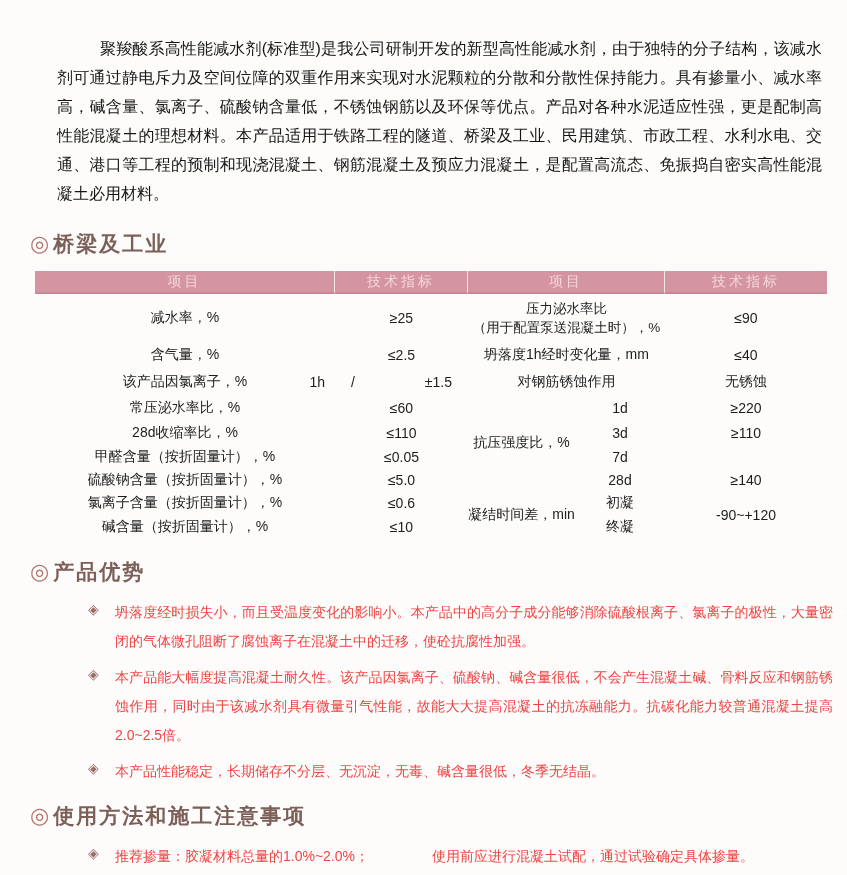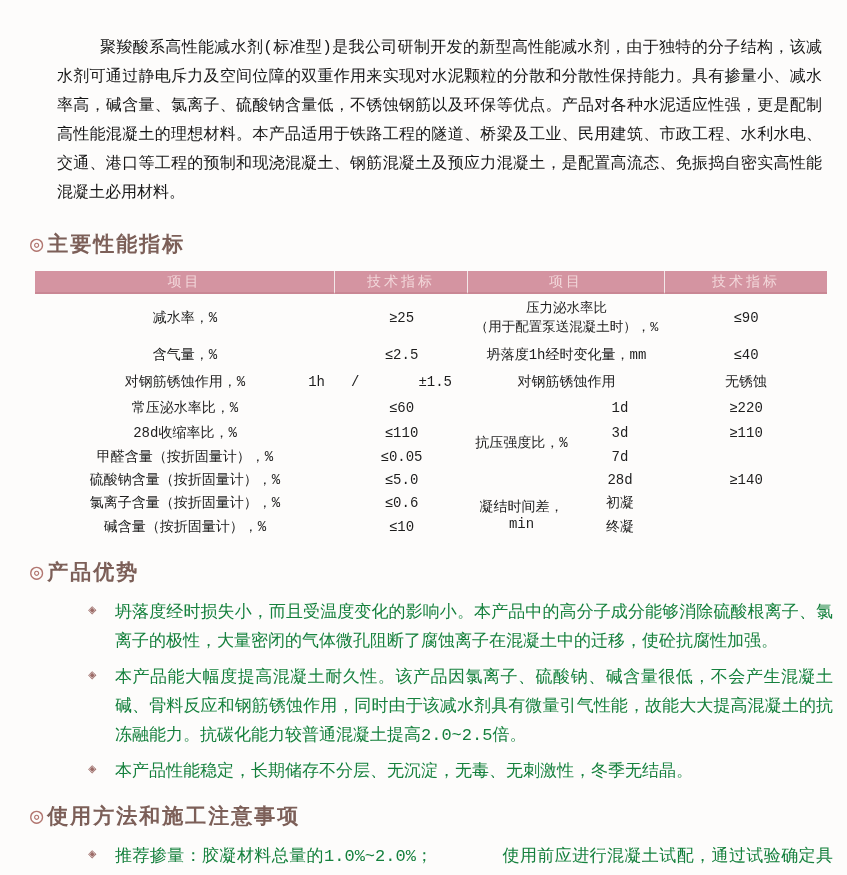--- a/index.html
+++ b/index.html
@@ -10,21 +10,21 @@
     --bullet:#9b6a66;
     --body-text:#1c1c1c;
   }
   *{margin:0;padding:0;box-sizing:border-box;}
   html,body{background:#ffffff;}
   .page{
     position:relative;
     width:847px;height:875px;
     background:#fdfcfb;
     overflow:hidden;
-    font-family:Liberation Mono, monospace;
+    font-family:Liberation Sans, sans-serif;
     color:var(--body-text);
   }
   .intro{
     margin:34px 26px 0 57px;
     width:765px;
     font-size:16px;
     line-height:29px;
     font-weight:500;
     text-indent:43px;
     text-align:justify;
@@ -79,52 +79,52 @@
   
   .bullets{margin:12px 0 0 88px;list-style:none;}
   .bullet-item{display:flex;margin-bottom:7px;}
   .bullet-glyph{
     color:var(--bullet);
     width:27px;flex:none;
     font-size:14px;
     padding-top:3px;
   }
   .bullet-text{
-    font-size:17px;
+    font-size:14px;
     line-height:29px;
     width:718px;
     font-weight:500;
     text-align:justify;
-    color:#15803d;
+    color:#ef4444;
   }
   .gap-span{margin-left:59px;}
 </style>
 </head>
 <body>
 
 <div class="page">
 
   <p class="intro">聚羧酸系高性能减水剂(标准型)是我公司研制开发的新型高性能减水剂，由于独特的分子结构，该减水剂可通过静电斥力及空间位障的双重作用来实现对水泥颗粒的分散和分散性保持能力。具有掺量小、减水率高，碱含量、氯离子、硫酸钠含量低，不锈蚀钢筋以及环保等优点。产品对各种水泥适应性强，更是配制高性能混凝土的理想材料。本产品适用于铁路工程的隧道、桥梁及工业、民用建筑、市政工程、水利水电、交通、港口等工程的预制和现浇混凝土、钢筋混凝土及预应力混凝土，是配置高流态、免振捣自密实高性能混凝土必用材料。</p>
 
   <h2 class="sec-title t-performance">
     <span class="marker">◎</span>
-    <span>主要性能指标</span>
+    <span>桥梁及工业</span>
   </h2>
 
   <div class="perf-table">
 
     <div class="c th div" style="grid-column:1;grid-row:1;">项目</div>
     <div class="c th div" style="grid-column:2;grid-row:1;">技术指标</div>
     <div class="c th div" style="grid-column:3 / span 2;grid-row:1;">项目</div>
     <div class="c th" style="grid-column:5;grid-row:1;">技术指标</div>
 
     <div class="c" style="grid-column:1;grid-row:2;">减水率，%</div>
     <div class="c" style="grid-column:1;grid-row:3;">含气量，%</div>
     <div class="c cell-rel" style="grid-column:1;grid-row:4;">
-      <span>对钢筋锈蚀作用，%</span>
+      <span>该产品因氯离子，%</span>
       <span class="sub-right">1h</span>
     </div>
     <div class="c" style="grid-column:1;grid-row:5;">常压泌水率比，%</div>
     <div class="c" style="grid-column:1;grid-row:6;">28d收缩率比，%</div>
     <div class="c" style="grid-column:1;grid-row:7;">甲醛含量（按折固量计），%</div>
     <div class="c" style="grid-column:1;grid-row:8;">硫酸钠含量（按折固量计），%</div>
     <div class="c" style="grid-column:1;grid-row:9;">氯离子含量（按折固量计），%</div>
     <div class="c" style="grid-column:1;grid-row:10;">碱含量（按折固量计），%</div>
 
     <div class="c" style="grid-column:2;grid-row:2;">≥25</div>
@@ -157,38 +157,39 @@
     <div class="c" style="grid-column:4;grid-row:6;">3d</div>
     <div class="c" style="grid-column:4;grid-row:7;">7d</div>
     <div class="c" style="grid-column:4;grid-row:8;">28d</div>
     <div class="c" style="grid-column:5;grid-row:5;">≥220</div>
     <div class="c" style="grid-column:5;grid-row:6;">≥110</div>
     <div class="c" style="grid-column:5;grid-row:8;">≥140</div>
 
     <div class="c" style="grid-column:3;grid-row:9 / span 2;">凝结时间差，min</div>
     <div class="c" style="grid-column:4;grid-row:9;">初凝</div>
     <div class="c" style="grid-column:4;grid-row:10;">终凝</div>
+    <div class="c" style="grid-column:5;grid-row:9 / span 2;">-90~+120</div>
   </div>
 
   <h2 class="sec-title t-advantages">
     <span class="marker">◎</span>
     <span>产品优势</span>
   </h2>
   <ul class="bullets">
     <li class="bullet-item">
       <span class="bullet-glyph">◈</span>
       <span class="bullet-text">坍落度经时损失小，而且受温度变化的影响小。本产品中的高分子成分能够消除硫酸根离子、氯离子的极性，大量密闭的气体微孔阻断了腐蚀离子在混凝土中的迁移，使砼抗腐性加强。</span>
     </li>
     <li class="bullet-item">
       <span class="bullet-glyph">◈</span>
       <span class="bullet-text">本产品能大幅度提高混凝土耐久性。该产品因氯离子、硫酸钠、碱含量很低，不会产生混凝土碱、骨料反应和钢筋锈蚀作用，同时由于该减水剂具有微量引气性能，故能大大提高混凝土的抗冻融能力。抗碳化能力较普通混凝土提高2.0~2.5倍。</span>
     </li>
     <li class="bullet-item">
       <span class="bullet-glyph">◈</span>
-      <span class="bullet-text">本产品性能稳定，长期储存不分层、无沉淀，无毒、无刺激性，冬季无结晶。</span>
+      <span class="bullet-text">本产品性能稳定，长期储存不分层、无沉淀，无毒、碱含量很低，冬季无结晶。</span>
     </li>
   </ul>
 
   <h2 class="sec-title t-usage">
     <span class="marker">◎</span>
     <span>使用方法和施工注意事项</span>
   </h2>
   <ul class="bullets">
     <li class="bullet-item">
       <span class="bullet-glyph">◈</span>

